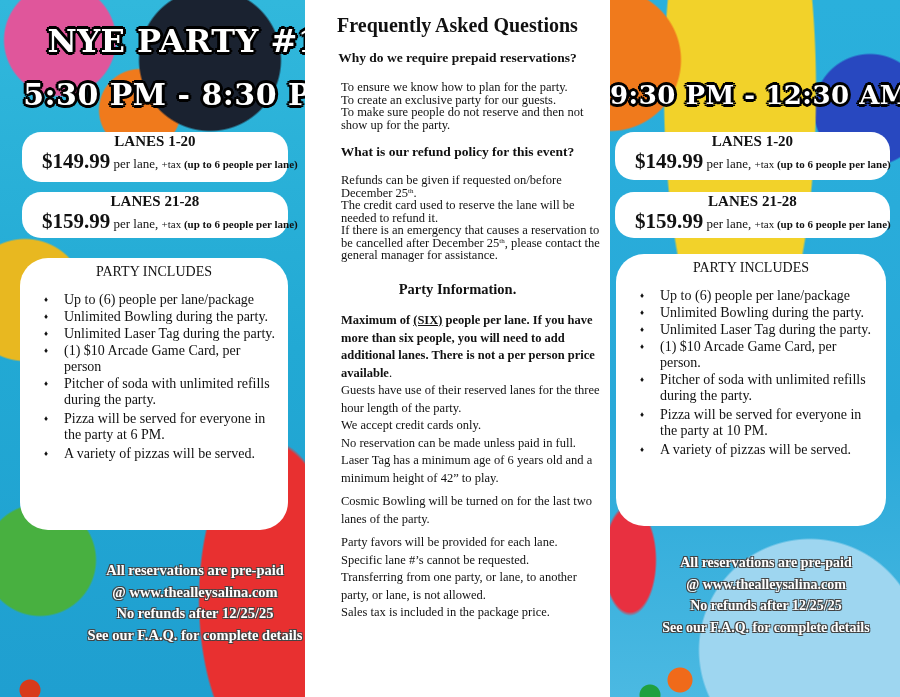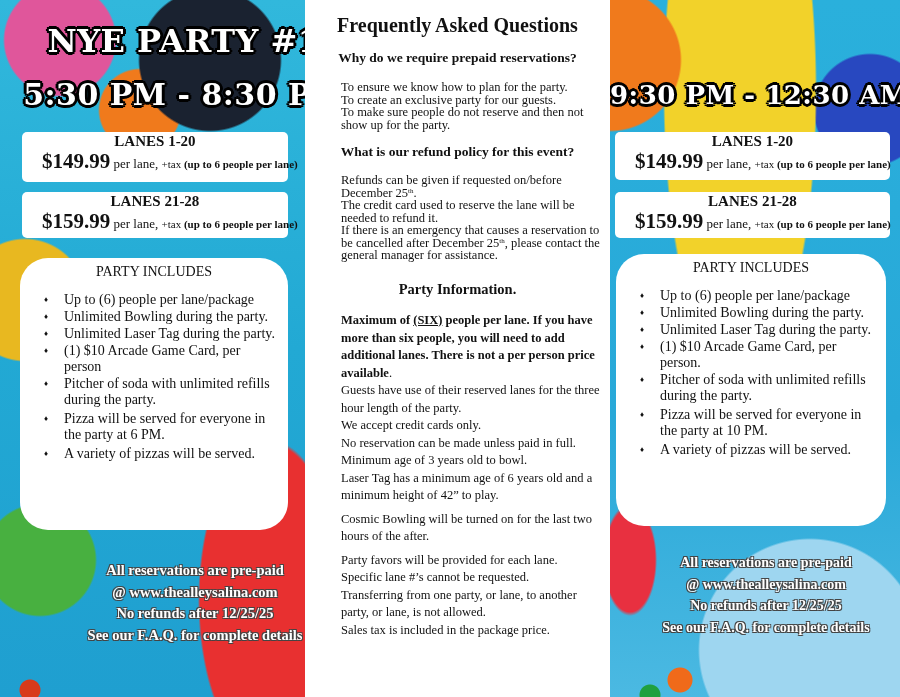--- a/index.html
+++ b/index.html
@@ -32,21 +32,21 @@
       linear-gradient(180deg, #2ab0dc 0%, #28a8d8 60%, #4bb9e2 100%);
   }
 
   .poster-title { position: absolute; left: 0; width: 100%; text-align: center;
     font-family: "DejaVu Serif", serif; font-weight: bold; color: #fff;
     text-shadow: -2px -2px 0 #000, 2px -2px 0 #000, -2px 2px 0 #000, 2px 2px 0 #000, 0 3px 0 #000, 3px 0 0 #000, -3px 0 0 #000, 0 -3px 0 #000;
     letter-spacing: 0.5px; white-space: nowrap; }
   .t1 { top: 22px; font-size: 32px; }
   .t2 { top: 77px; font-size: 30px; }
 
-  .price-box { position: absolute; background: #fff; border-radius: 5px; text-align: center; padding: 1px 20px 0; white-space: nowrap; }
+  .price-box { position: absolute; background: #fff; border-radius: 19px; text-align: center; padding: 1px 20px 0; white-space: nowrap; }
   .price-box .lanes { font-family: "Liberation Serif", serif; font-weight: bold; font-size: 15px; line-height: 16px; }
   .price-box .line { line-height: 24px; }
   .price-box .price { font-weight: bold; font-size: 21px; }
   .price-box .per { font-size: 13px; }
   .price-box .tax { font-size: 11px; }
   .price-box .cap { font-weight: bold; font-size: 11px; }
 
   .includes-box { position: absolute; background: #fff; border-radius: 28px; padding: 6px 10px 8px 26px; }
   .includes-title { text-align: center; font-size: 14px; margin-bottom: 12px; margin-left: -16px; }
   .includes-list { list-style: none; font-size: 14px; line-height: 16px; }
@@ -126,23 +126,22 @@
       <p>The credit card used to reserve the lane will be needed to refund it.</p>
       <p><span>If there is an emergency that causes a reservation to be cancelled after December 25</span><sup>th</sup><span>, please contact the general manager for assistance.</span></p>
     </div>
 
     <h2 style="top:281px; font-size:14.5px;">Party Information.</h2>
     <div class="para sp" style="top:312px;">
       <p class="bold"><span>Maximum of </span><span class="u">(SIX)</span><span> people per lane.  If you have more than six people, you will need to add additional lanes.  There is not a per person price available</span><span style="font-weight:normal">.</span></p>
       <p>Guests have use of their reserved lanes for the three hour length of the party.</p>
       <p>We accept credit cards only.</p>
       <p> No reservation can be made unless paid in full.</p>
-      <p>Minimum age of  3 years old to bowl.</p>
       <p>Laser Tag has a minimum age of 6 years old and a minimum height of 42” to play.</p>
-      <p style="margin-top:6px;">Cosmic Bowling will be turned on for the last two hours of the after.</p>
+      <p style="margin-top:6px;">Cosmic Bowling will be turned on for the last two lanes of the party.</p>
       <p style="margin-top:6px;">Party favors will be provided for each lane.</p>
       <p>Specific lane #’s cannot be requested.</p>
       <p>Transferring from one party, or lane, to another party, or lane, is not allowed.</p>
       <p>Sales tax is included in the package price.</p>
     </div>
   </div>
 </section>
 
 <section class="panel panel-right">
   <div class="poster-title t2" style="font-size:26px; top:80px;">9:30 PM - 12:30 AM</div>

